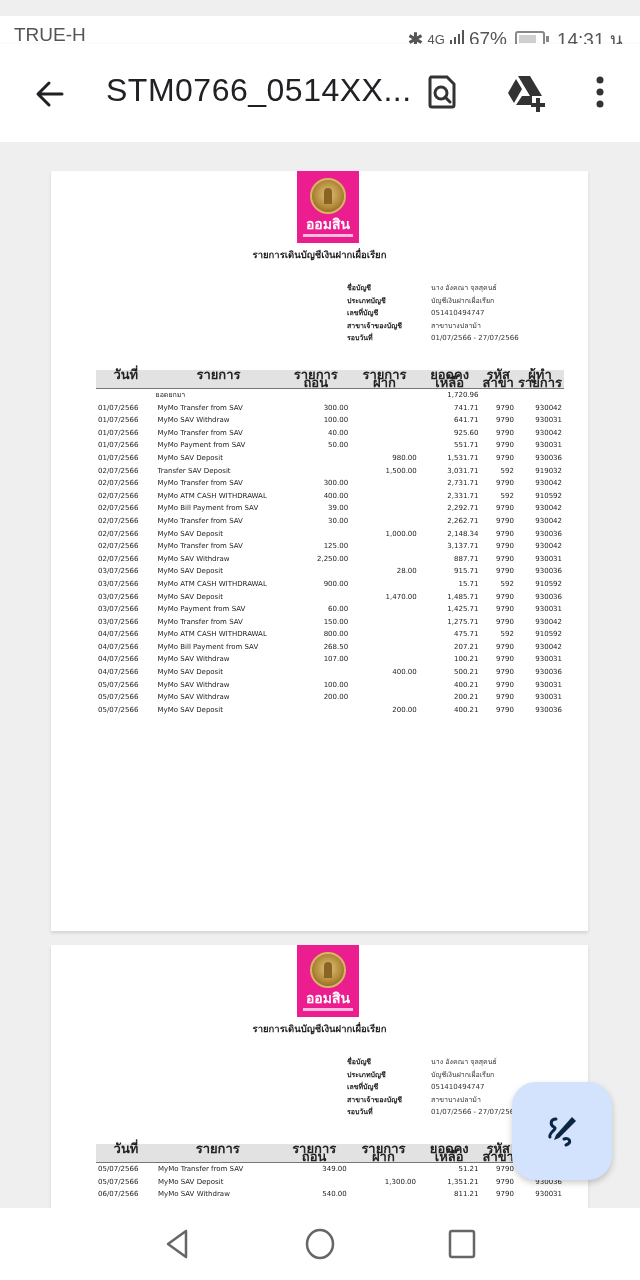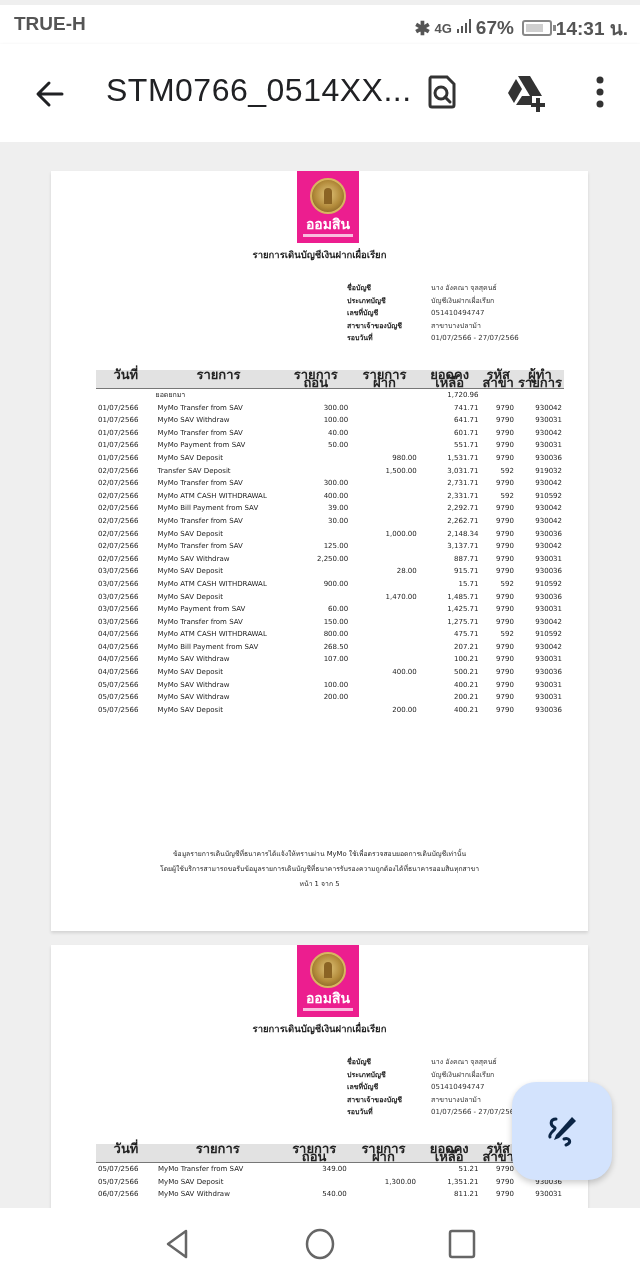--- a/index.html
+++ b/index.html
@@ -1,17 +1,17 @@
 <!DOCTYPE html>
 <html><head>
 <meta charset="utf-8">
 <style>
   * { box-sizing: border-box; margin: 0; padding: 0; }
   html, body { width: 640px; height: 1280px; overflow: hidden; background: #efefef; font-family: "DejaVu Sans", sans-serif; }
-  .statusbar { position: absolute; left: 0; top: 5px; width: 640px; height: 44px; background: #fff; color: #444; font-weight: bold; }
+  .statusbar { position: absolute; left: 0; top: 16px; width: 640px; height: 44px; background: #fff; color: #444; }
   .carrier { position: absolute; left: 14px; top: 8px; font-size: 19px; font-family: "Liberation Sans", sans-serif; color: #555; }
   .status-right { position: absolute; right: 12px; top: 8px; display: flex; align-items: center; gap: 4px; font-family: "Liberation Sans", sans-serif; font-size: 19px; color: #555; }
   .status-right .small { font-size: 13px; line-height: 9px; display: inline-block; }
   .battery { display: inline-block; width: 30px; height: 16px; border: 2px solid #888; border-radius: 3px; position: relative; margin-left: 4px; }
   .battery::after { content: ""; position: absolute; right: -6px; top: 3px; width: 3px; height: 6px; background: #888; }
   .battery .fill { position: absolute; left: 2px; top: 2px; bottom: 2px; width: 17px; background: #cfcfcf; }
   .appbar { position: absolute; left: 0; top: 44px; width: 640px; height: 98px; background: #fff; box-shadow: 0 2px 4px rgba(0,0,0,0.18); }
   .back-btn { position: absolute; left: 30px; top: 30px; width: 40px; height: 40px; }
   .doc-title { position: absolute; left: 106px; top: 28px; font-family: "Liberation Sans", sans-serif; font-size: 32px; color: #202124; letter-spacing: 0.5px; }
   .icon-btn { position: absolute; top: 28px; width: 40px; height: 40px; }
@@ -51,21 +51,21 @@
           <rect x="1" y="11" width="2" height="4" fill="#555"></rect>
           <rect x="5" y="8" width="2" height="7" fill="#555"></rect>
           <rect x="9" y="5" width="2" height="10" fill="#555"></rect>
           <rect x="13" y="1" width="2" height="14" fill="#555"></rect>
         </svg>
     </span>
     <span>67%</span>
     <span class="battery">
         <span class="fill"></span>
       </span>
-    <span style="">14:31 น.</span>
+    <span style="margin-left:8px">14:31 น.</span>
   </div>
 </div>
 
 <div class="appbar">
   <div class="back-btn">
     <svg width="40" height="40" viewBox="0 0 40 40">
         <path d="M32 20H9 M19 9 L8 20 L19 31" stroke="#202124" stroke-width="3" fill="none" stroke-linecap="round" stroke-linejoin="round"></path>
       </svg>
   </div>
   <div class="doc-title">STM0766_0514XX...</div>
@@ -162,21 +162,21 @@
             <td class="r"></td>
             <td class="r">641.71</td>
             <td class="r">9790</td>
             <td class="r">930031</td>
           </tr>
           <tr>
             <td>01/07/2566</td>
             <td>MyMo Transfer from SAV</td>
             <td class="r">40.00</td>
             <td class="r"></td>
-            <td class="r">601.71</td>
+            <td class="r">925.60</td>
             <td class="r">9790</td>
             <td class="r">930042</td>
           </tr>
           <tr>
             <td>01/07/2566</td>
             <td>MyMo Payment from SAV</td>
             <td class="r">50.00</td>
             <td class="r"></td>
             <td class="r">551.71</td>
             <td class="r">9790</td>
@@ -366,25 +366,20 @@
             <td>05/07/2566</td>
             <td>MyMo SAV Deposit</td>
             <td class="r"></td>
             <td class="r">200.00</td>
             <td class="r">400.21</td>
             <td class="r">9790</td>
             <td class="r">930036</td>
           </tr>
         </tbody>
     </table>
-    <div class="footnote" style="top:676px">
-      <div>ข้อมูลรายการเดินบัญชีที่ธนาคารได้แจ้งให้ทราบผ่าน MyMo ใช้เพื่อตรวจสอบยอดการเดินบัญชีเท่านั้น</div>
-      <div>โดยผู้ใช้บริการสามารถขอรับข้อมูลรายการเดินบัญชีที่ธนาคารรับรองความถูกต้องได้ที่ธนาคารออมสินทุกสาขา</div>
-      <div>หน้า 1 จาก 5</div>
-    </div>
   </div>
 
   <div class="page page2">
     <div class="logo">
       <div class="coin"></div>
       <div class="brand">ออมสิน</div>
       <div class="sub"></div>
     </div>
     <div class="doc-heading" style="top:76px">รายการเดินบัญชีเงินฝากเผื่อเรียก</div>
     <div class="info" style="top:111px">

